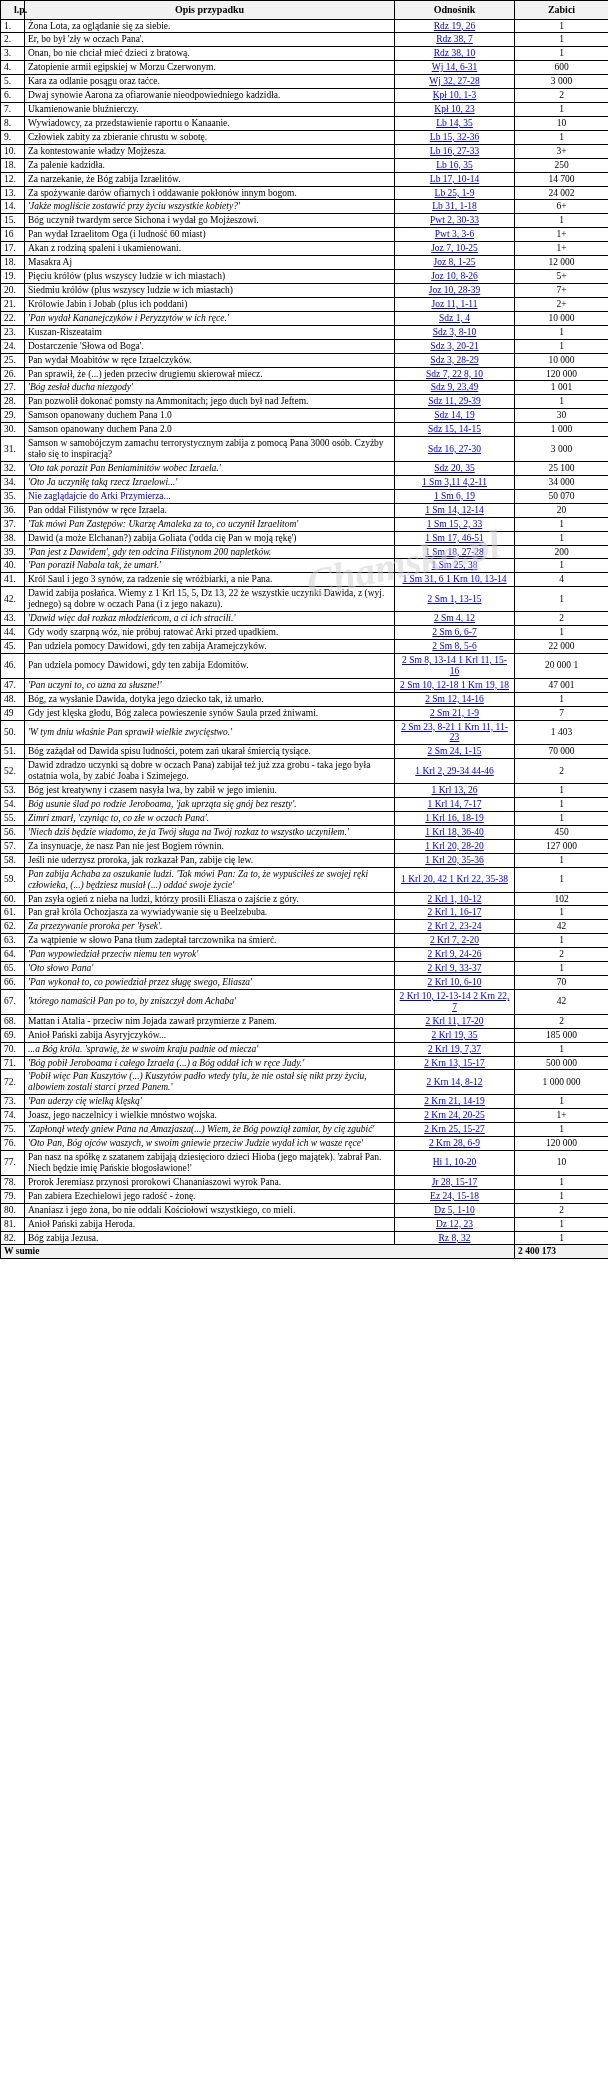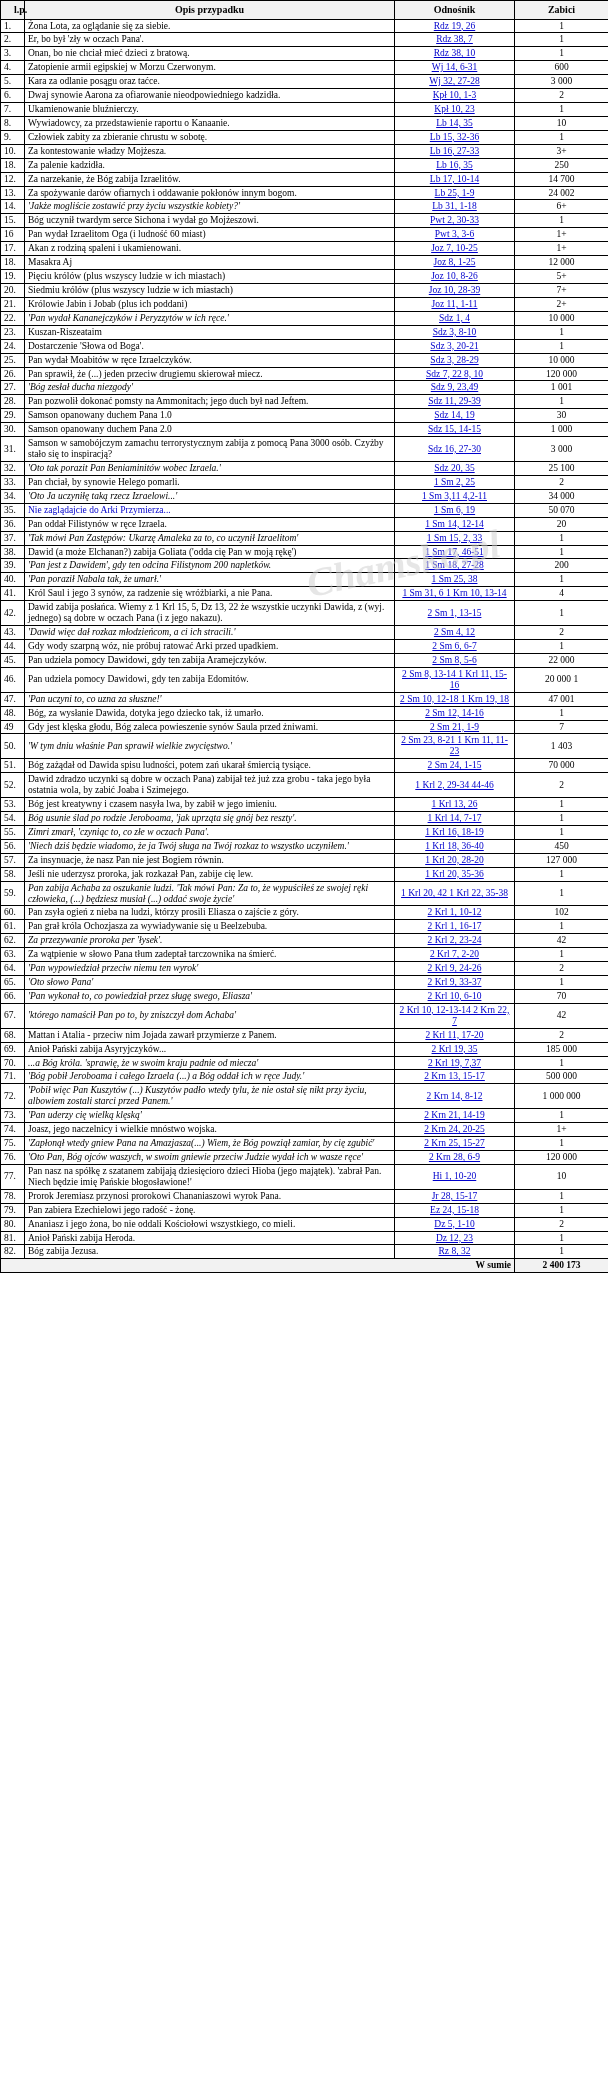--- a/index.html
+++ b/index.html
@@ -36,22 +36,22 @@
   td.num { text-align: left; font-size: 9.5px; padding-left: 3px; }
   td.desc { text-align: left; }
   td.ref { text-align: center; color: #0000cc; text-decoration: underline; }
   td.kill { text-align: center; }
   .it { font-style: italic; }
   .ul { color:#0000cc; }
   tfoot td {
     font-weight: bold;
     background: #f2f2f2;
   }
-  tfoot td.sum-label { text-align: right; }
-  tfoot td.sum-val { text-align: center; }
+  tfoot td.sum-label { text-align: left; }
+  tfoot td.sum-val { text-align: left; }
   .wm {
     position: relative;
   }
   .watermark {
     position: absolute;
     left: 240px;
     top: 1976px;
     font-family: "Liberation Serif", serif;
     font-size: 17px;
     font-weight: bold;
@@ -282,26 +282,20 @@
           <td class="ref">Sdz 16, 27-30</td>
           <td class="kill">3 000</td>
         </tr>
         <tr>
           <td class="num">32.</td>
           <td class="desc it">'Oto tak porazit Pan Beniaminitów wobec Izraela.'</td>
           <td class="ref">Sdz 20, 35</td>
           <td class="kill">25 100</td>
         </tr>
         <tr>
-          <td class="num">33.</td>
-          <td class="desc">Pan chciał, by synowie Helego pomarli.</td>
-          <td class="ref">1 Sm 2, 25</td>
-          <td class="kill">2</td>
-        </tr>
-        <tr>
           <td class="num">34.</td>
           <td class="desc it">'Oto Ja uczyniłę taką rzecz Izraelowi...'</td>
           <td class="ref">1 Sm 3,11 4,2-11</td>
           <td class="kill">34 000</td>
         </tr>
         <tr>
           <td class="num">35.</td>
           <td class="desc ul">Nie zaglądajcie do Arki Przymierza...</td>
           <td class="ref">1 Sm 6, 19</td>
           <td class="kill">50 070</td>

